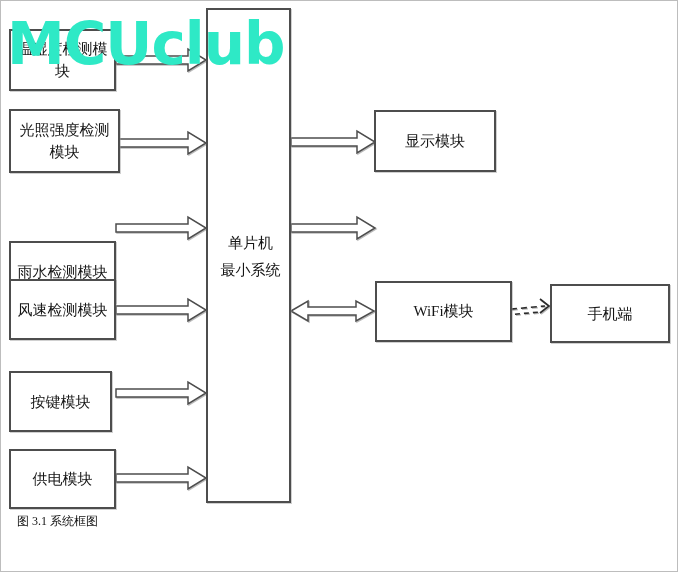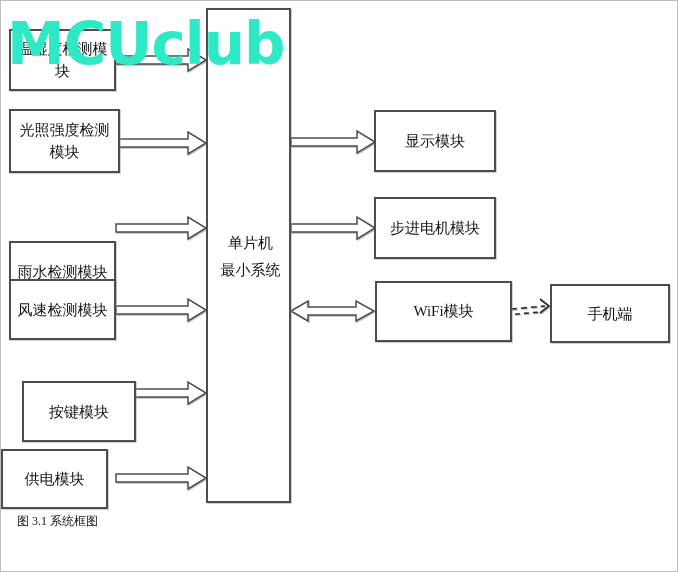--- a/index.html
+++ b/index.html
@@ -27,22 +27,22 @@
     line-height:1.45;
     padding:2px 4px;
     z-index:2;
     box-shadow:1px 1px 0 rgba(150,150,150,.45);
   }
   
   #b1{left:8px;  top:28px;  width:107px; height:62px;}
   #b2{left:8px;  top:108px; width:111px; height:64px;}
   #b3{left:8px;  top:196px; width:107px; height:62px;margin-top:44px;}
   #b4{left:8px;  top:278px; width:107px; height:61px;}
-  #b5{left:8px;  top:380px; width:114px; height:61px;margin-left:13px;}
-  #b6{left:0;  top:448px; width:107px; height:60px;}
+  #b5{left:8px;  top:370px; width:103px; height:61px;}
+  #b6{left:8px;  top:448px; width:107px; height:60px;}
   
   #mcu{left:205px; top:7px; width:85px; height:495px; line-height:1.8;padding-left:8px;}
   
   #r1{left:373px; top:109px; width:122px; height:62px;align-items:center;}
   #r2{left:373px; top:196px; width:122px; height:62px;}
   #r3{left:374px; top:280px; width:137px; height:61px;font-family:Liberation Serif, serif;}
   #r4{left:549px; top:283px; width:120px; height:59px;}
 
   .arrow{
     position:absolute;
@@ -97,23 +97,20 @@
   </div>
 
   <div class="node" id="mcu">
     <span>单片机</span>
     <span>最小系统</span>
   </div>
 
   <div class="node" id="r1">
     <span>显示模块</span>
   </div>
-  <div class="node" id="r2">
-    <span>步进电机模块</span>
-  </div>
   <div class="node" id="r3">
     <span>WiFi模块</span>
   </div>
   <div class="node" id="r4">
     <span>手机端</span>
   </div>
 
   <svg class="arrow" style="left:114px;top:46px" width="93" height="26">
     <polygon points="1,9 73,9 73,2 91,13 73,24 73,17 1,17" fill="#fff" stroke="#4d4d4d" stroke-width="1.5"></polygon>
   </svg>

